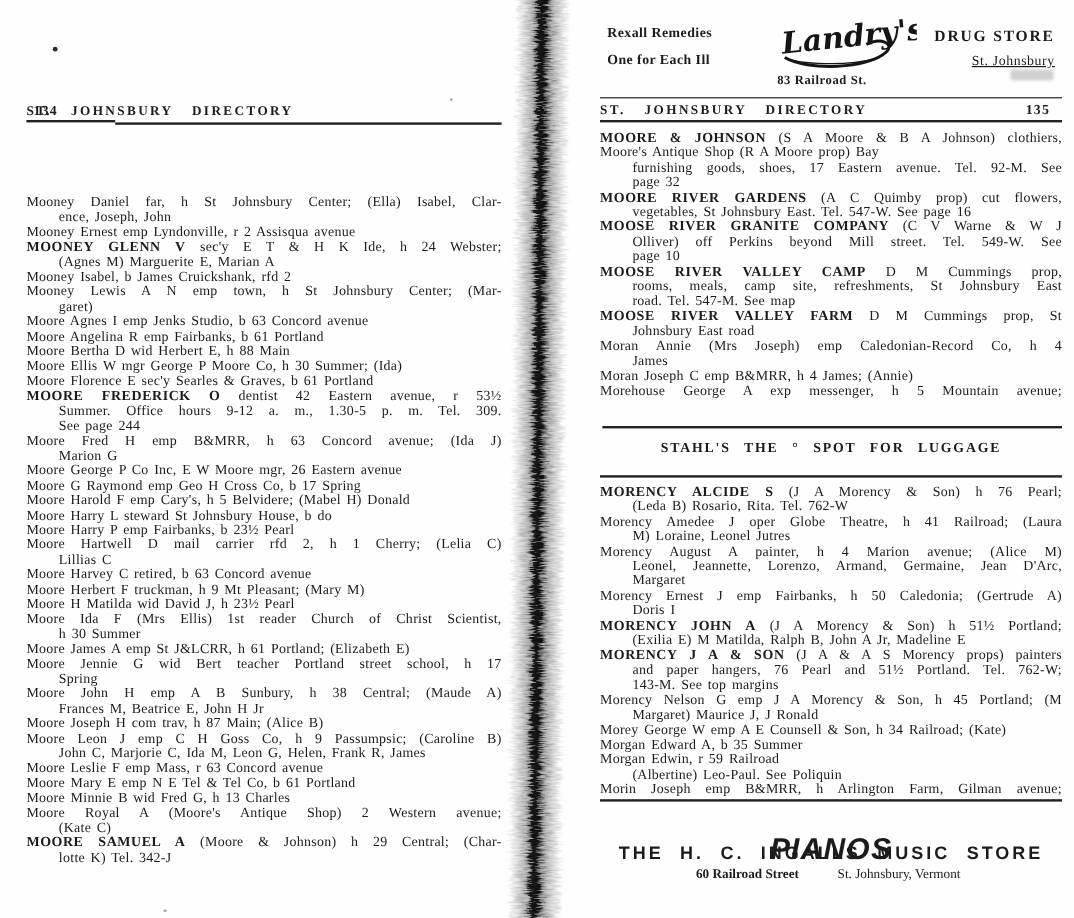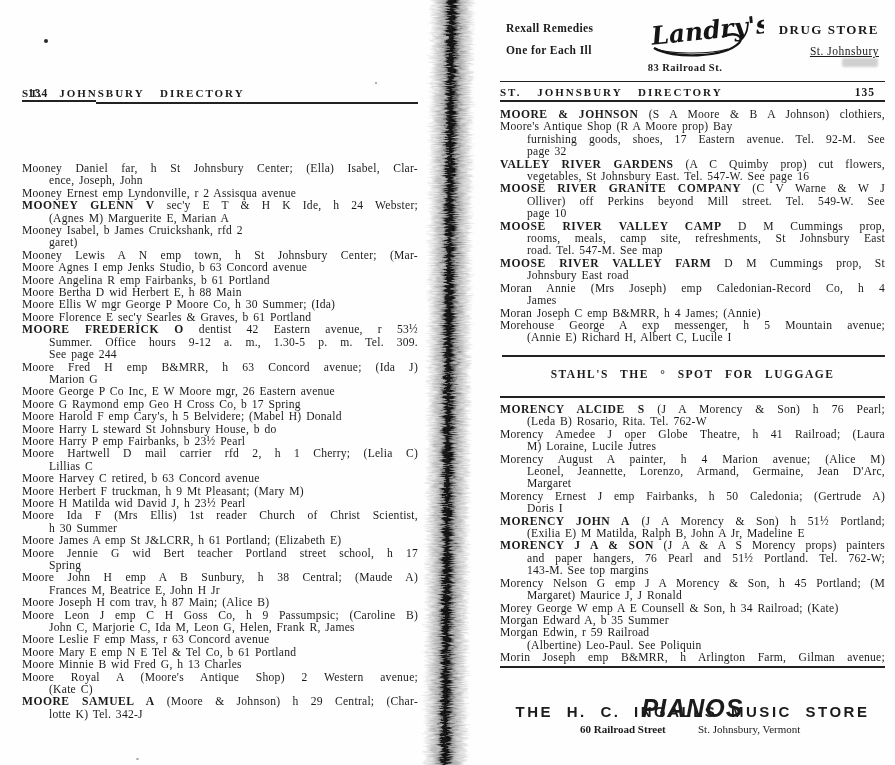--- a/index.html
+++ b/index.html
@@ -59,22 +59,22 @@
     <div class="rule" style="top:100px;left:0;width:74px;height:2px;"></div>
     <div class="rule" style="top:102px;left:74px;width:322px;height:2px;"></div>
 
     <div class="dirbody" style="top:124px;margin-top:39px;">
         <div class="dline just"><span>Mooney Daniel far, h St Johnsbury Center; (Ella) Isabel, Clar-</span></div>
         <div class="dline ind"><span>ence, Joseph, John</span></div>
         <div class="dline"><span>Mooney Ernest emp Lyndonville, r 2 Assisqua avenue</span></div>
         <div class="dline just"><b>MOONEY GLENN V</b><span> sec'y E T &amp; H K Ide, h 24 Webster;</span></div>
         <div class="dline ind"><span>(Agnes M) Marguerite E, Marian A</span></div>
         <div class="dline"><span>Mooney Isabel, b James Cruickshank, rfd 2</span></div>
+        <div class="dline just"><span>Mooney Lewis A N emp town, h St Johnsbury Center; (Mar-</span></div>
         <div class="dline ind"><span>garet)</span></div>
-        <div class="dline just"><span>Mooney Lewis A N emp town, h St Johnsbury Center; (Mar-</span></div>
         <div class="dline"><span>Moore Agnes I emp Jenks Studio, b 63 Concord avenue</span></div>
         <div class="dline"><span>Moore Angelina R emp Fairbanks, b 61 Portland</span></div>
         <div class="dline"><span>Moore Bertha D wid Herbert E, h 88 Main</span></div>
         <div class="dline"><span>Moore Ellis W mgr George P Moore Co, h 30 Summer; (Ida)</span></div>
         <div class="dline"><span>Moore Florence E sec'y Searles &amp; Graves, b 61 Portland</span></div>
         <div class="dline just"><b>MOORE FREDERICK O</b><span> dentist 42 Eastern avenue, r 53½</span></div>
         <div class="dline ind just"><span>Summer.  Office hours 9-12 a. m., 1.30-5 p. m.  Tel. 309.</span></div>
         <div class="dline ind"><span>See page 244</span></div>
         <div class="dline just"><span>Moore Fred H emp B&amp;MRR, h 63 Concord avenue; (Ida J)</span></div>
         <div class="dline ind"><span>Marion G</span></div>
@@ -135,46 +135,45 @@
       <span class="title">ST. JOHNSBURY DIRECTORY</span>
       <span class="pg-num" style="right:10px;">135</span>
     </div>
     <div class="rule" style="top:100px;left:0;width:385px;height:2px;"></div>
 
     <div class="dirbody" style="top:109px;">
         <div class="dline just"><b>MOORE &amp; JOHNSON</b><span> (S A Moore &amp; B A Johnson) clothiers,</span></div>
         <div class="dline"><span>Moore's Antique Shop (R A Moore prop) Bay</span></div>
         <div class="dline ind just"><span>furnishing goods, shoes, 17 Eastern avenue.  Tel. 92-M.  See</span></div>
         <div class="dline ind"><span>page 32</span></div>
-        <div class="dline just"><b>VALLEY RIVER GARDENS</b><span> (A C Quimby prop) cut flowers,</span></div>
+        <div class="dline just"><b>MOORE RIVER GARDENS</b><span> (A C Quimby prop) cut flowers,</span></div>
         <div class="dline ind"><span>vegetables, St Johnsbury East.  Tel. 547-W.  See page 16</span></div>
         <div class="dline just"><b>MOOSE RIVER GRANITE COMPANY</b><span> (C V Warne &amp; W J</span></div>
         <div class="dline ind just"><span>Olliver) off Perkins beyond Mill street.  Tel. 549-W.   See</span></div>
         <div class="dline ind"><span>page 10</span></div>
         <div class="dline just"><b>MOOSE RIVER VALLEY CAMP</b><span> D M Cummings prop,</span></div>
         <div class="dline ind just"><span>rooms, meals, camp site, refreshments, St Johnsbury East</span></div>
         <div class="dline ind"><span>road.  Tel. 547-M.  See map</span></div>
         <div class="dline just"><b>MOOSE RIVER VALLEY FARM</b><span> D M Cummings prop, St</span></div>
         <div class="dline ind"><span>Johnsbury East road</span></div>
         <div class="dline just"><span>Moran Annie (Mrs Joseph) emp Caledonian-Record Co, h 4</span></div>
         <div class="dline ind"><span>James</span></div>
         <div class="dline"><span>Moran Joseph C emp B&amp;MRR, h 4 James; (Annie)</span></div>
         <div class="dline just"><span>Morehouse George A exp messenger, h 5 Mountain avenue;</span></div>
-        <div class="dline ind"><span>(Annie E) Richard H, Albert C, Lucile I</span></div>
       </div>
 
     <div class="rule" style="top:355px;left:2px;width:383px;height:1.5px;"></div>
     <div class="banner" style="top:368px;">STAHL'S THE ° SPOT FOR LUGGAGE</div>
     <div class="rule" style="top:396px;left:0;width:385px;height:2px;"></div>
 
     <div class="dirbody" style="top:404px;">
         <div class="dline just"><b>MORENCY ALCIDE S</b><span> (J A Morency &amp; Son) h 76 Pearl;</span></div>
         <div class="dline ind"><span>(Leda B) Rosario, Rita.  Tel. 762-W</span></div>
         <div class="dline just"><span>Morency Amedee J oper Globe Theatre, h 41 Railroad; (Laura</span></div>
-        <div class="dline ind"><span>M) Loraine, Lucile Jutres</span></div>
+        <div class="dline ind"><span>M) Loraine, Leonel Jutres</span></div>
         <div class="dline just"><span>Morency August A painter, h 4 Marion avenue; (Alice M)</span></div>
         <div class="dline ind just"><span>Leonel, Jeannette, Lorenzo, Armand, Germaine, Jean D'Arc,</span></div>
         <div class="dline ind"><span>Margaret</span></div>
         <div class="dline just"><span>Morency Ernest J emp Fairbanks, h 50 Caledonia; (Gertrude A)</span></div>
         <div class="dline ind"><span>Doris I</span></div>
         <div class="dline just"><b>MORENCY JOHN A</b><span> (J A Morency &amp; Son) h 51½ Portland;</span></div>
         <div class="dline ind"><span>(Exilia E) M Matilda, Ralph B, John A Jr, Madeline E</span></div>
         <div class="dline just"><b>MORENCY J A &amp; SON</b><span> (J A &amp; A S Morency props) painters</span></div>
         <div class="dline ind just"><span>and paper hangers, 76 Pearl and 51½ Portland.  Tel. 762-W;</span></div>
         <div class="dline ind"><span>143-M.  See top margins</span></div>

